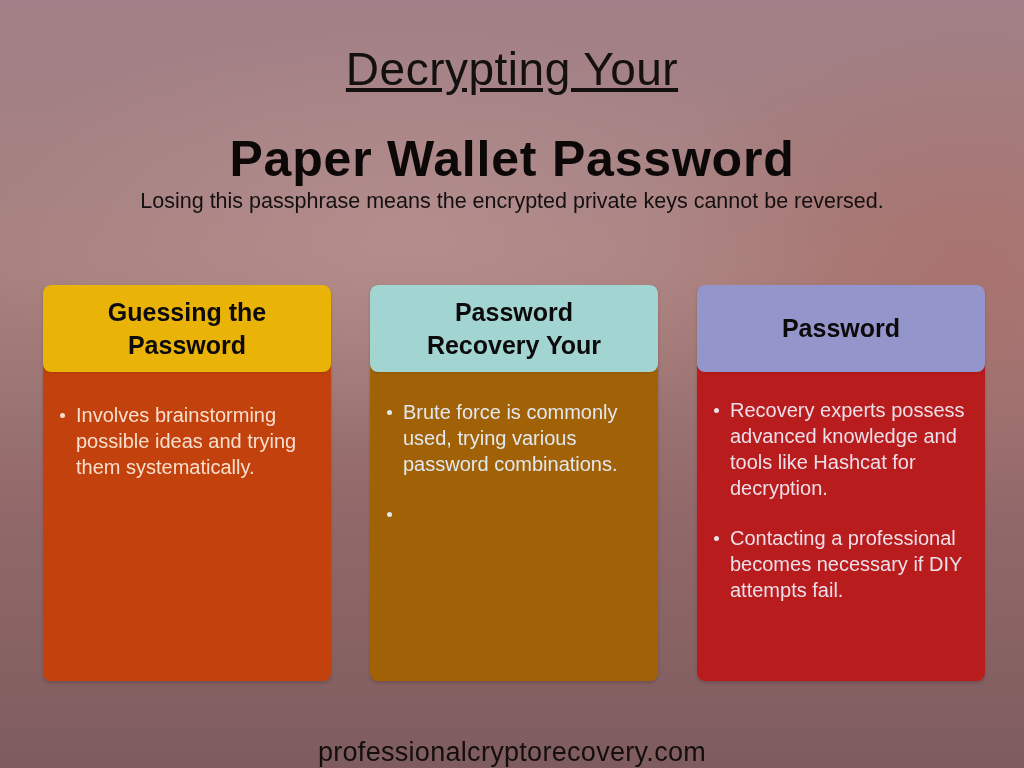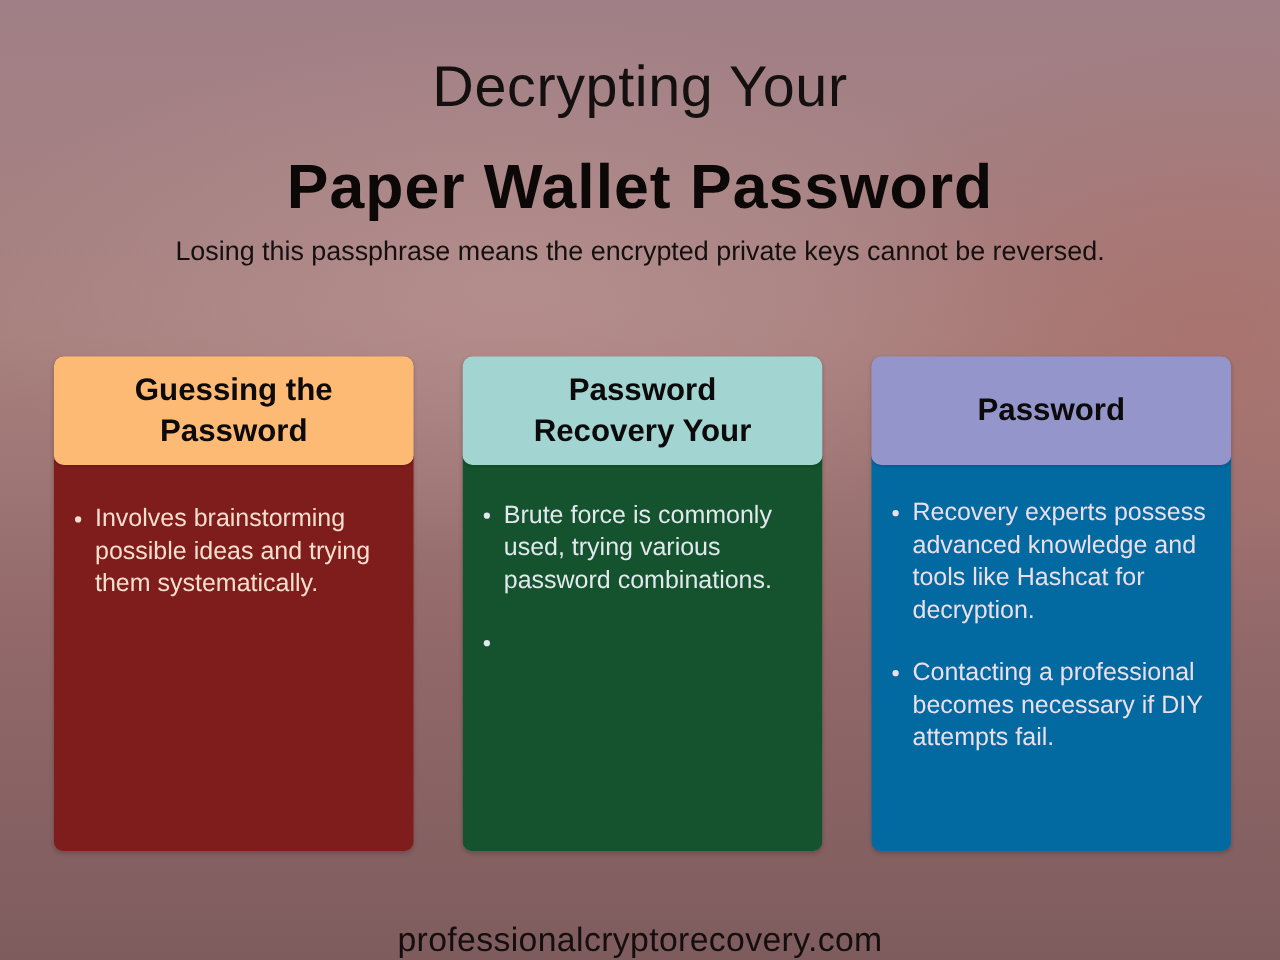--- a/index.html
+++ b/index.html
@@ -19,25 +19,26 @@
     }
     .title-line1 {
       position: absolute;
       left: 0; right: 0;
       top: 42px;
       text-align: center;
       font-size: 46px;
       font-weight: 400;
       color: #141010;
       letter-spacing: 0.5px;
+      text-decoration: underline;
     }
     .title-line2 {
       position: absolute;
       left: 0; right: 0;
-      top: 120px;
+      top: 130px;
       text-align: center;
       font-size: 50px;
       font-weight: 700;
       color: #0c0808;
       letter-spacing: 0.8px;
     }
     .subtitle {
       position: absolute;
       left: 0; right: 0;
       top: 184px;
@@ -93,33 +94,33 @@
     }
     .bullets li .dot {
       position: absolute;
       left: 3px;
       top: 11px;
       width: 5px;
       height: 5px;
       border-radius: 50%;
     }
     .card-1 { left: 43px; }
-    .card-1 .card-header { background: #fdba74; }
-    .card-1 .card-body { background: #7f1d1d; color: #f7dfcf; }
+    .card-1 .card-header { background: #eab308; }
+    .card-1 .card-body { background: #c2410c; color: #f7dfcf; }
     .card-1 .dot { background: #f7dfcf; }
 
     .card-2 { left: 370px; }
     .card-2 .card-header { background: #a2d4d2; }
-    .card-2 .card-body { background: #14532d; color: #e3e8ef; padding-top: 34px; }
+    .card-2 .card-body { background: #a16207; color: #e3e8ef; padding-top: 34px; }
     .card-2 .bullets li { margin-bottom: 24px; }
     .card-2 .dot { background: #e3e8ef; }
 
     .card-3 { left: 697px; }
     .card-3 .card-header { background: #9395cb; }
-    .card-3 .card-body { background: #0369a1; color: #ecdfe9; padding-top: 32px; }
+    .card-3 .card-body { background: #b91c1c; color: #ecdfe9; padding-top: 32px; }
     .card-3 .bullets li { margin-bottom: 24px; }
     .card-3 .dot { background: #ecdfe9; }
 
     .footer {
       position: absolute;
       left: 0; right: 0;
       top: 737px;
       text-align: center;
       font-size: 27px;
       color: #140e0e;

